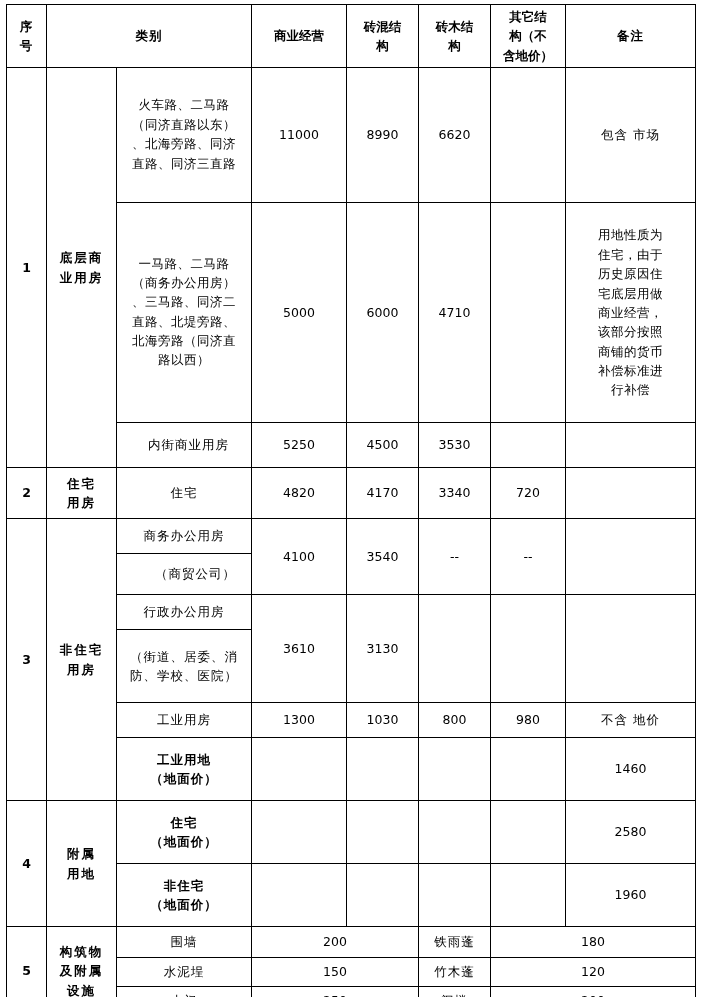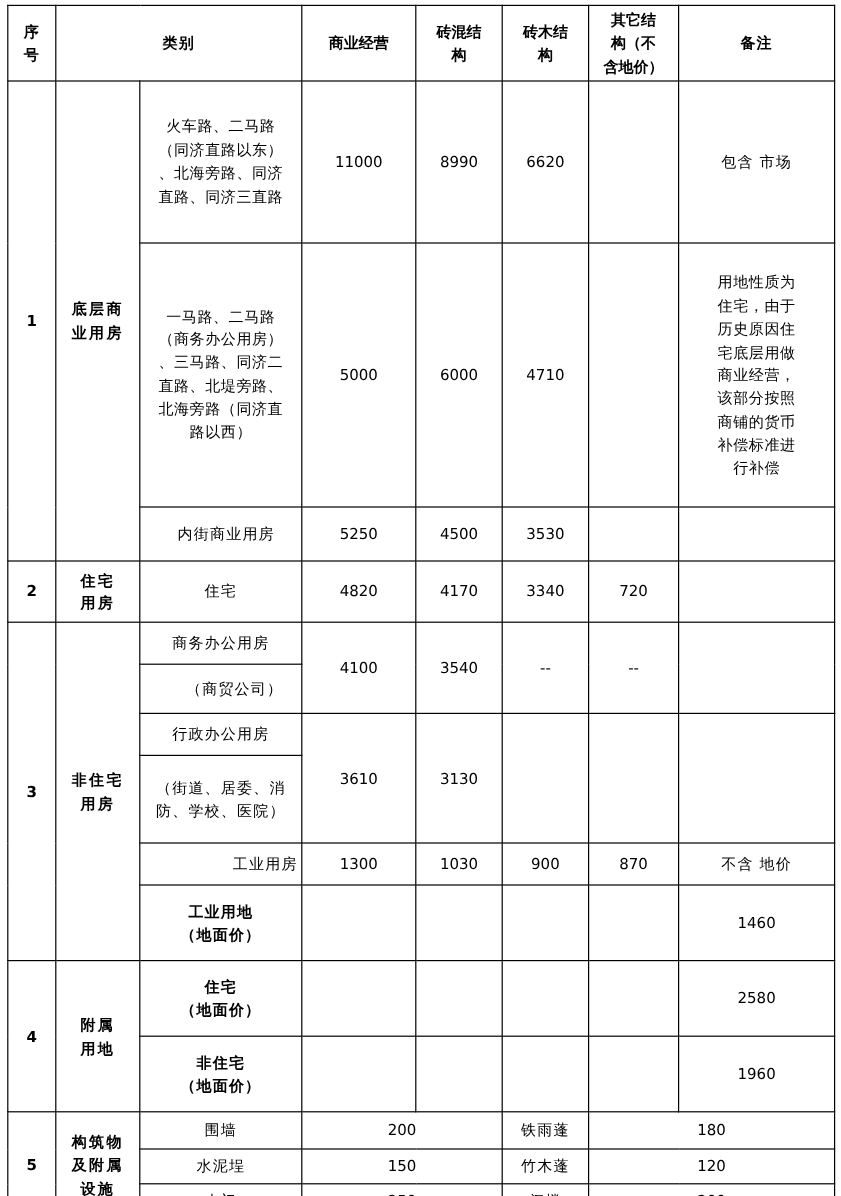--- a/index.html
+++ b/index.html
@@ -175,25 +175,25 @@
       <td class="val" rowspan="2"></td>
     </tr>
     <tr>
       <td class="sub" style="height:68px;">
         <div>（街道、居委、消</div>
         <div>防、学校、医院）</div>
       </td>
     </tr>
 
     <tr>
-      <td class="sub" style="height:30px;text-align:right;">工业用房</td>
+      <td class="sub" style="height:30px;">工业用房</td>
       <td class="val">1300</td>
       <td class="val">1030</td>
-      <td class="val">900</td>
-      <td class="val">870</td>
+      <td class="val">800</td>
+      <td class="val">980</td>
       <td class="note-wide">不含   地价</td>
     </tr>
 
     <tr>
       <td class="sub pad0" style="height:58px;">
         <div>工业用地</div>
         <div>（地面价）</div>
       </td>
       <td class="val"></td>
       <td class="val"></td>

